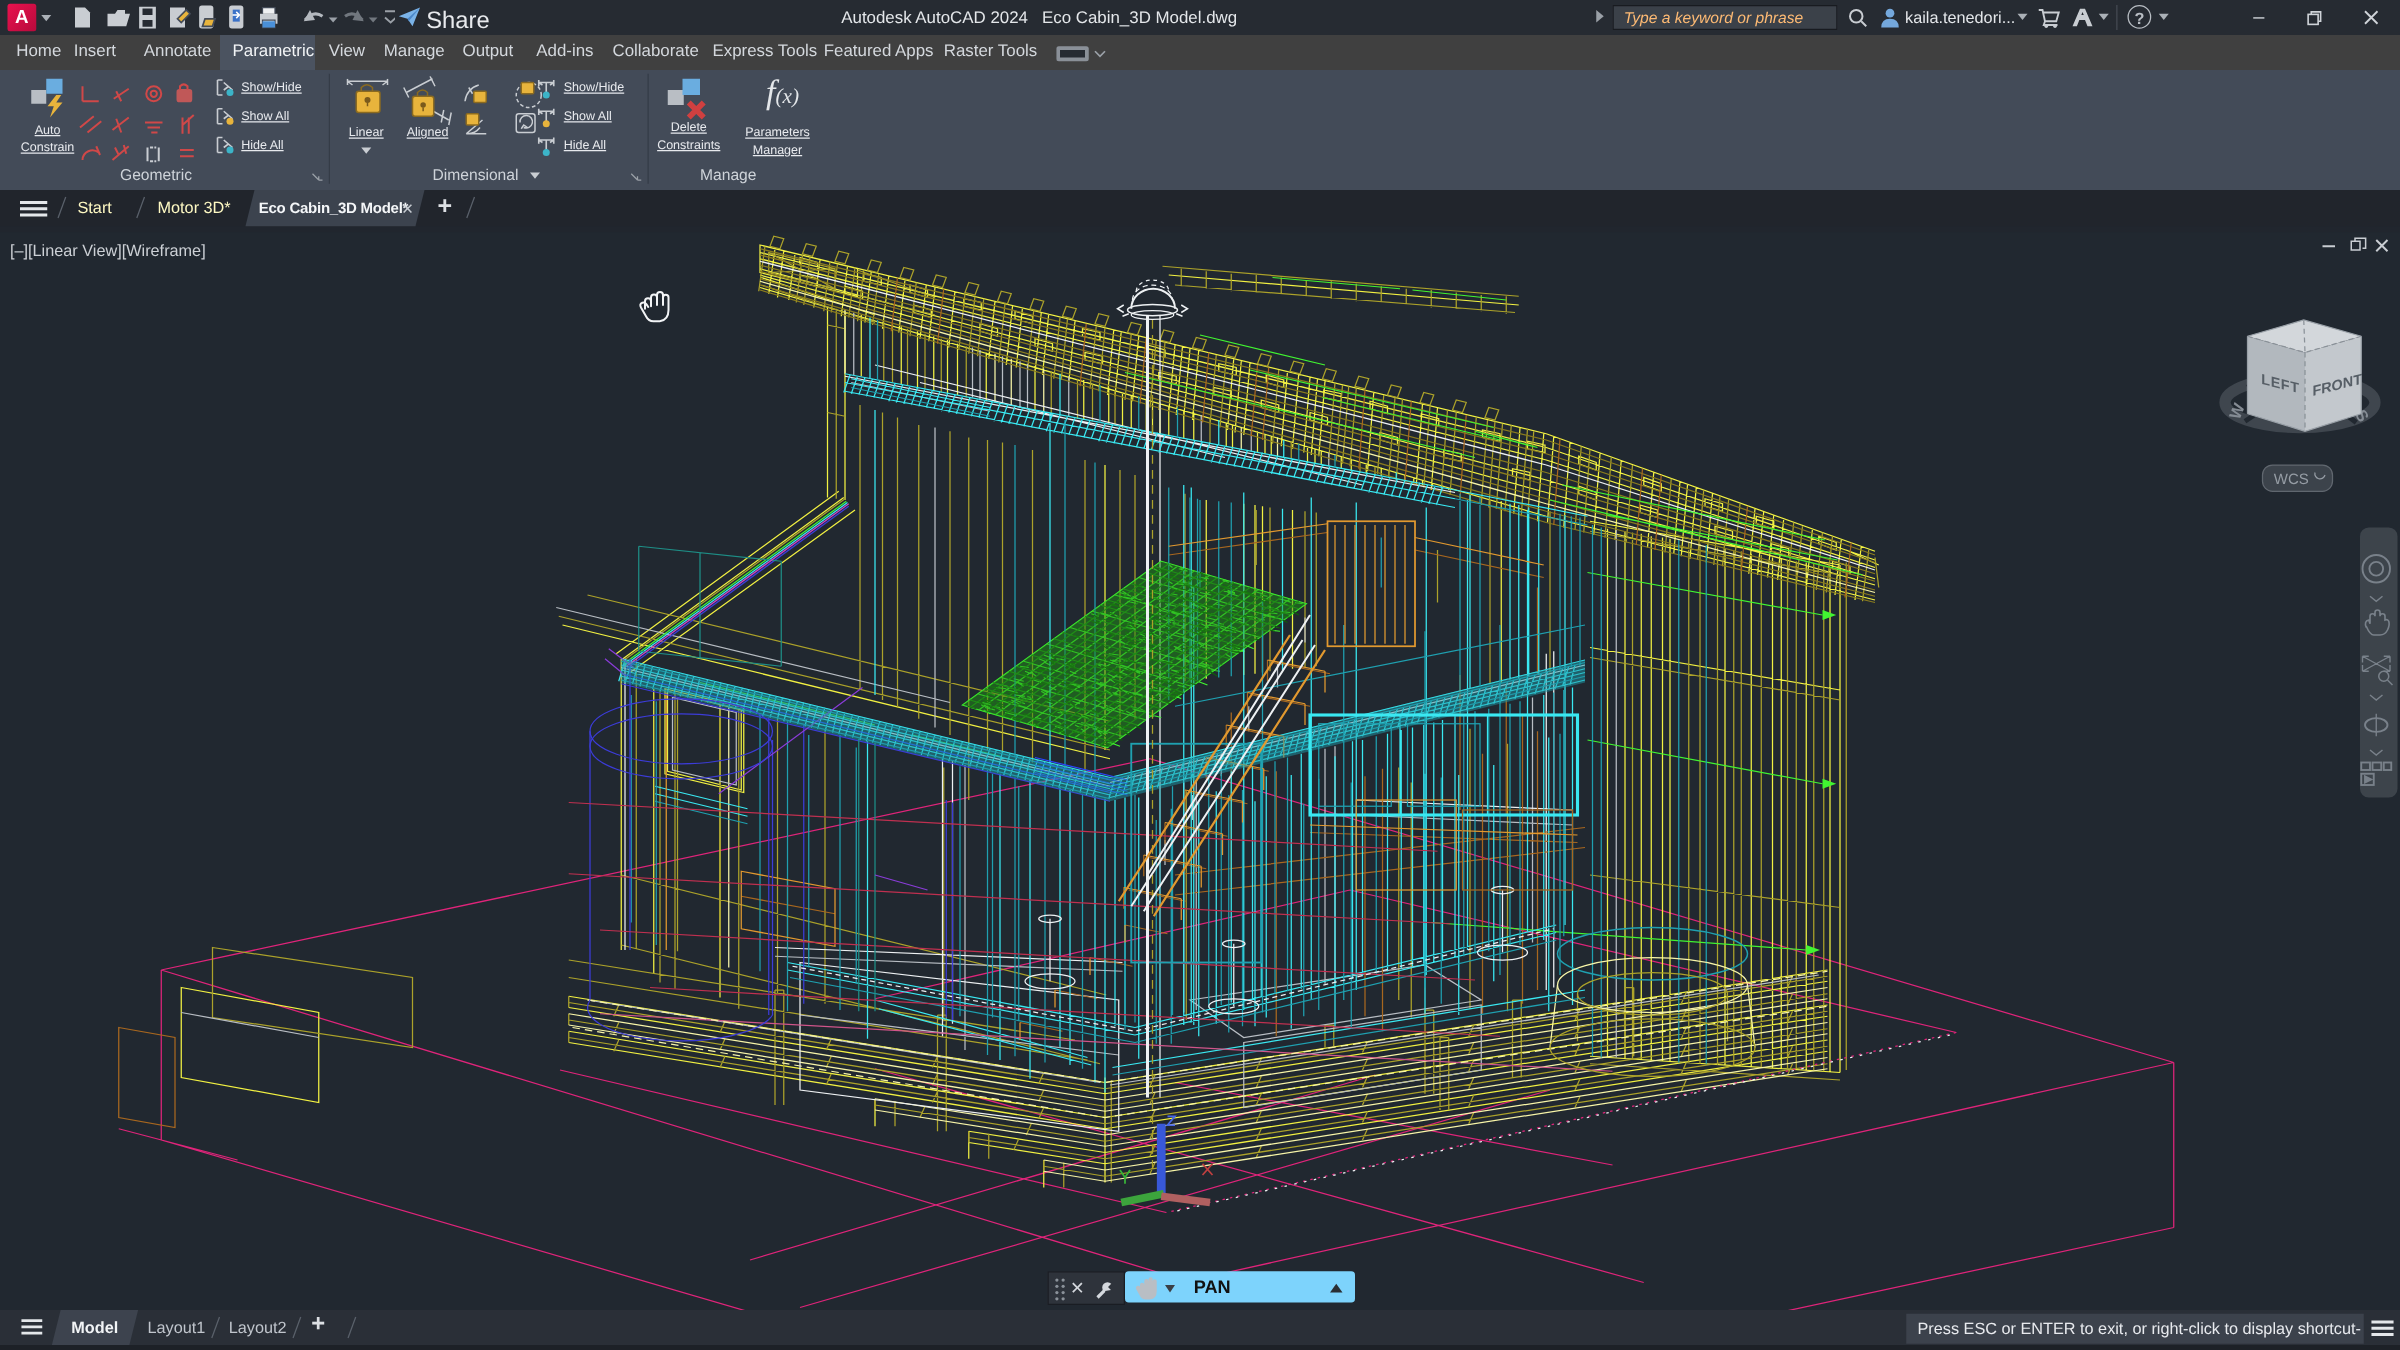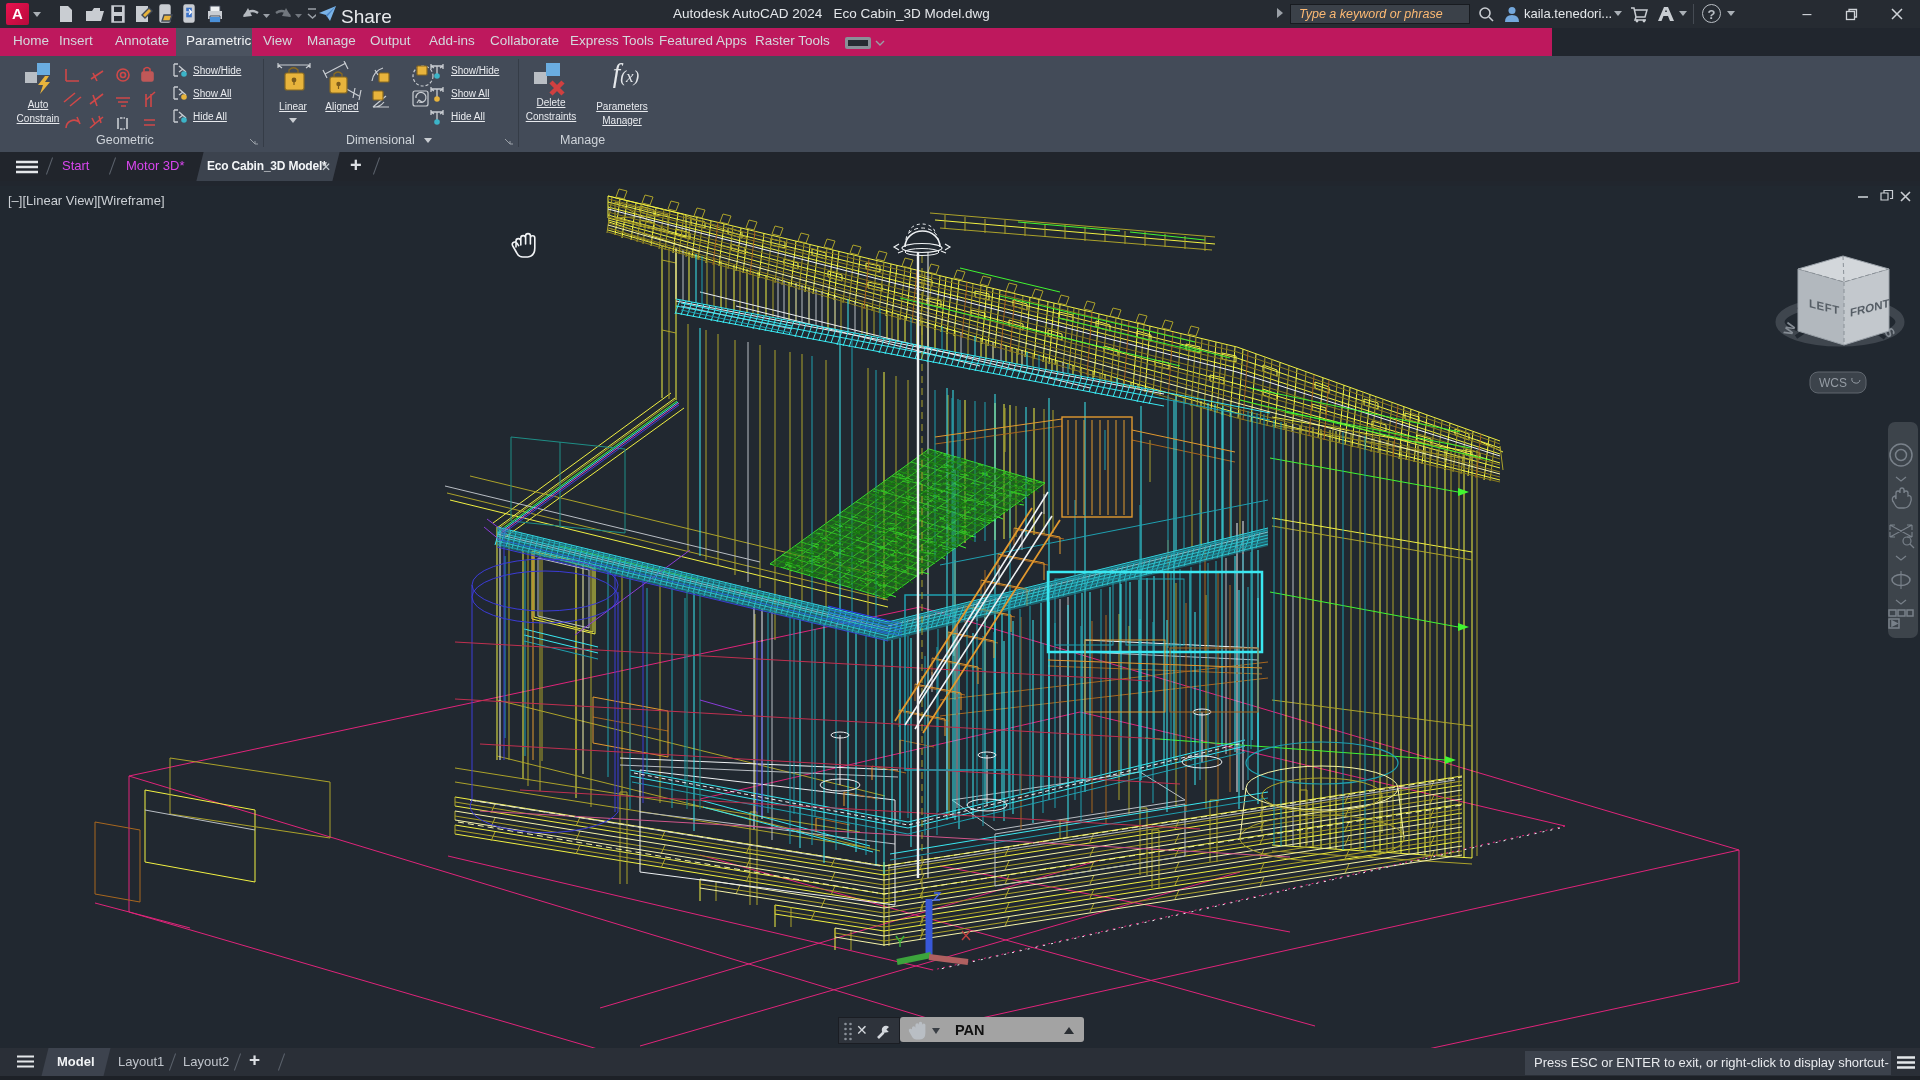--- a/index.html
+++ b/index.html
@@ -1,28 +1,28 @@
 <!DOCTYPE html>
 <html><head><meta charset="utf-8"><title>Autodesk AutoCAD 2024  Eco Cabin_3D Model.dwg</title>
 <style>
 *{margin:0;padding:0;box-sizing:border-box;}
 html,body{width:1920px;height:1080px;overflow:hidden;background:#21262e;
   font-family:"Liberation Sans",sans-serif;-webkit-font-smoothing:antialiased;}
 .abs{position:absolute;}
 #titlebar{position:absolute;left:0;top:0;width:1920px;height:28px;background:#262b32;}
-#tabrow{position:absolute;left:0;top:28px;width:1552px;height:28px;background:#be185d;}
+#tabrow{position:absolute;left:0;top:28px;width:1920px;height:28px;background:#404040;}
 #ribbon{position:absolute;left:0;top:56px;width:1920px;height:96px;background:#434b58;}
 #filetabs{position:absolute;left:0;top:152px;width:1920px;height:29px;background:#21252c;}
 #viewport{position:absolute;left:0;top:186px;width:1920px;height:862px;background:#212830;overflow:hidden;}
 #statusbar{position:absolute;left:0;top:1048px;width:1920px;height:28px;background:#2a2f37;}
 #bottomstrip{position:absolute;left:0;top:1076px;width:1920px;height:4px;background:#1d2127;}
 .rlabel{position:absolute;color:#e8eaee;font-size:10px;text-align:center;line-height:14px;text-decoration:underline;}
 .plabel{position:absolute;top:77px;color:#ced3d9;font-size:12.5px;}
 .psep{position:absolute;top:3px;width:1px;height:88px;background:#353c47;}
-.ftab{position:absolute;top:0;height:29px;color:#d946ef;font-size:13px;line-height:28px;}
+.ftab{position:absolute;top:0;height:29px;color:#fef9c3;font-size:13px;line-height:28px;}
 .slash{position:absolute;top:5px;width:1px;height:18px;background:#5a616b;transform:rotate(20deg);}
 .wbtn{position:absolute;top:0;height:28px;width:30px;color:#cfd3d8;text-align:center;line-height:28px;font-size:13px;}
 svg{display:block;}
 </style></head>
 <body>
 
 <div id="titlebar">
  <div class="abs" style="left:6px;top:3px;width:23px;height:22px;background:linear-gradient(135deg,#e8124e 0%,#b80a3c 100%);border-radius:2px;color:#fff;font-weight:bold;font-size:15px;text-align:center;line-height:22px;">A</div>
  <div class="abs" style="left:33px;top:12px;width:0;height:0;border-left:4px solid transparent;border-right:4px solid transparent;border-top:5px solid #aab0b6;"></div>
  <svg class="abs" style="left:56px;top:3px" width="260" height="22" viewBox="0 0 260 22">
@@ -384,21 +384,21 @@
         <circle cx="2.5" cy="17" r="1.3"></circle>
         <circle cx="7.5" cy="17" r="1.3"></circle>
       </g>
  </svg>
  <div class="abs" style="left:17px;top:4px;color:#d4d8dd;font-size:14px;">✕</div>
  <svg class="abs" style="left:36px;top:5px" width="18" height="17" viewBox="0 0 18 17">
       <path d="M3 15 L8.5 9.5" stroke="#d4d8dd" stroke-width="2.6" fill="none"></path>
       <path d="M8 10 a4.2 4.2 0 1 1 6 -6 l-2.6 2.6 l2.4 2.4 z" fill="#d4d8dd" stroke="none"></path>
     </svg>
 </div>
-<div class="abs" style="left:900px;top:1017px;width:184px;height:25px;background:#a3a3a3;border-radius:3px;">
+<div class="abs" style="left:900px;top:1017px;width:184px;height:25px;background:#7dd3fc;border-radius:3px;">
  <svg class="abs" style="left:8px;top:4px" width="20" height="19" viewBox="0 0 20 19">
       <path d="M4 12 v-5 q0 -1.8 1.7 -1.8 q1.7 0 1.7 1.8 v3 v-6 q0 -1.8 1.7 -1.8 q1.7 0 1.7 1.8 v5 v-6.5 q0 -1.8 1.7 -1.8 q1.7 0 1.7 1.8 v6.5 v-5 q0 -1.6 1.6 -1.6 q1.6 0 1.6 1.6 v8 q0 6 -5.5 6.5 h-3.5 q-3 0 -4.5 -3 l-2.8 -5 q-1 -2 0.7 -2.7 q1.5 -0.6 2.5 0.9 z" fill="#b9bec4"></path>
     </svg>
  <div class="abs" style="left:32px;top:11px;width:0;height:0;border-left:4.5px solid transparent;border-right:4.5px solid transparent;border-top:6px solid #3a3f45;"></div>
  <div class="abs" style="left:55px;top:5px;color:#111;font-size:14.5px;font-weight:bold;">PAN</div>
  <div class="abs" style="left:164px;top:10px;width:0;height:0;border-left:5px solid transparent;border-right:5px solid transparent;border-bottom:7px solid #2a2e33;"></div>
 </div>
 
 <div id="statusbar">
  <svg class="abs" style="left:17px;top:7px" width="17" height="13" viewBox="0 0 17 13">

